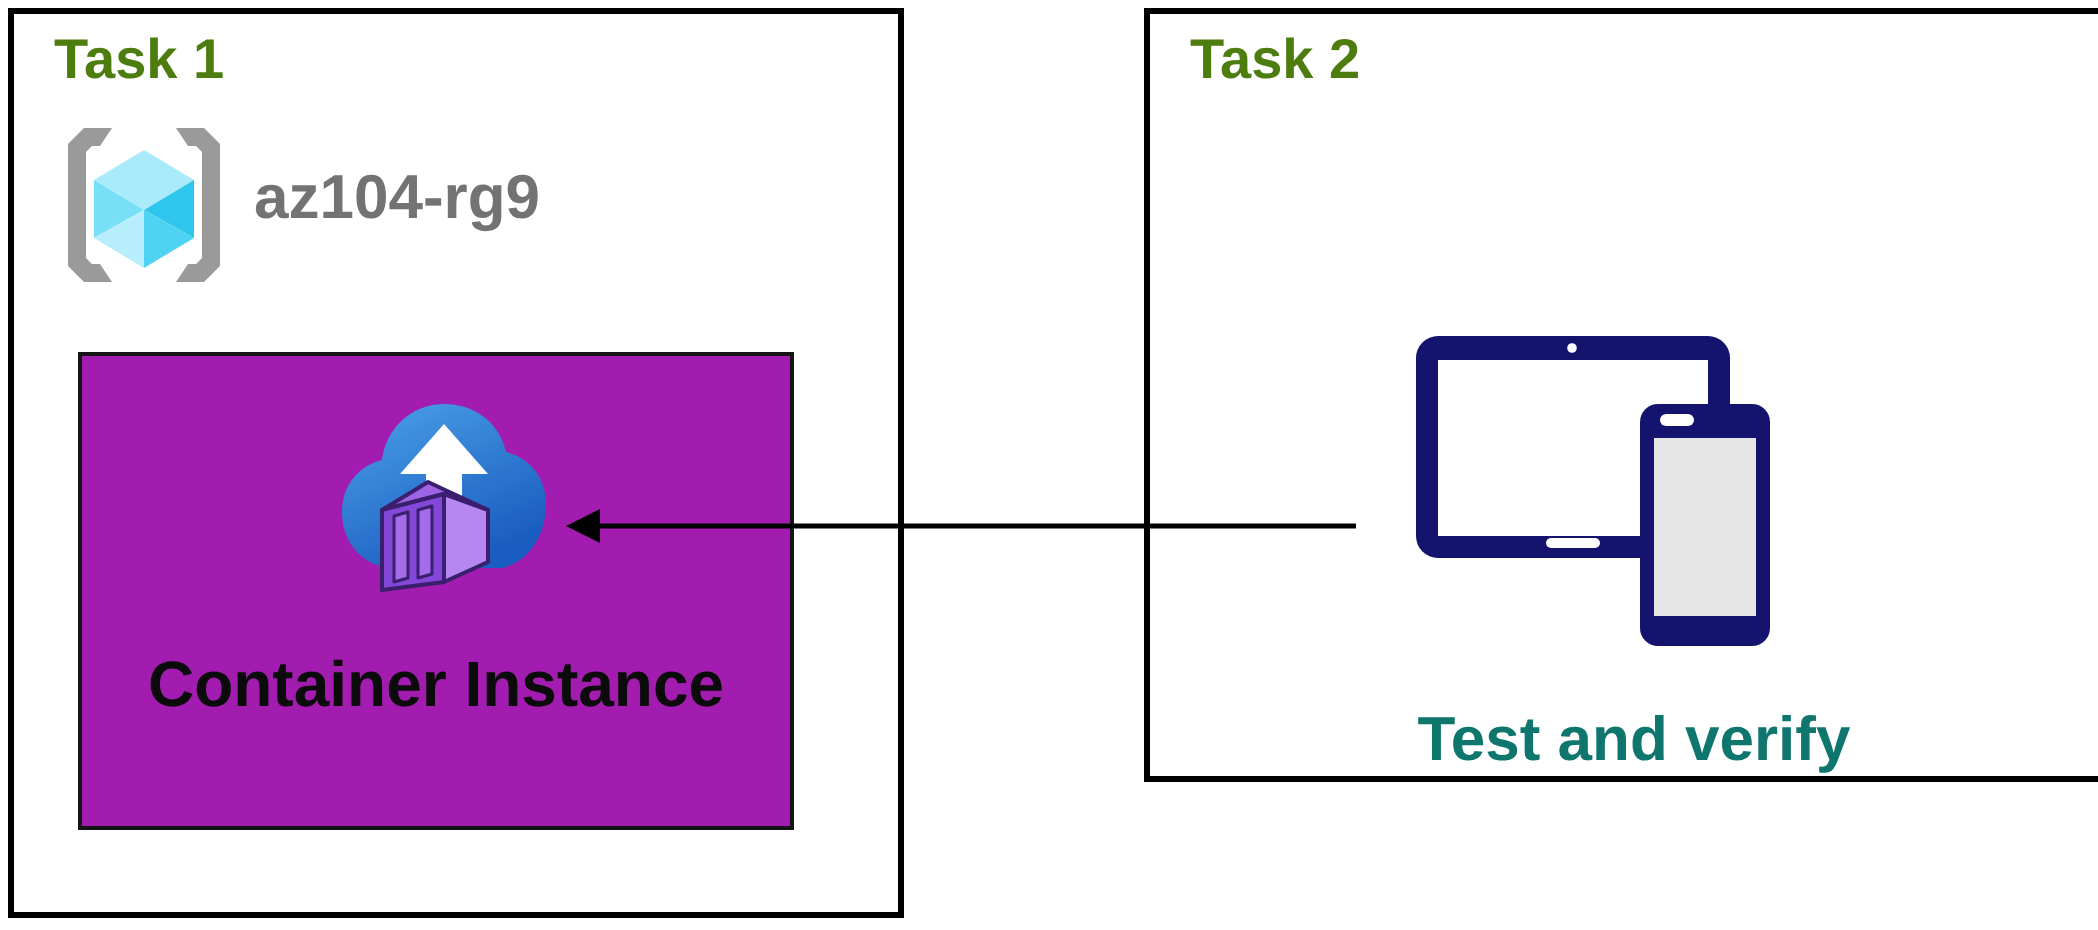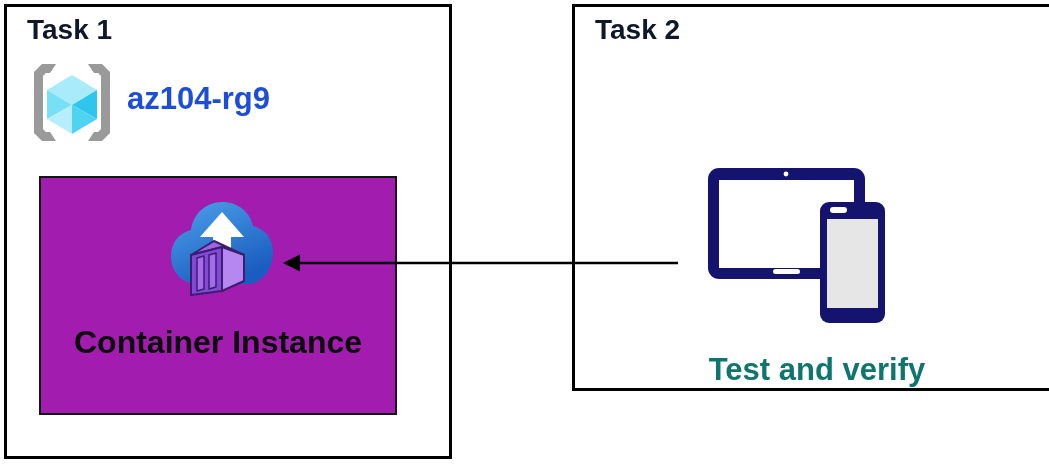--- a/index.html
+++ b/index.html
@@ -8,26 +8,26 @@
     font-family:"Liberation Sans","DejaVu Sans",sans-serif;
   }
   .task-box{
     position:absolute;top:4px;background:#ffffff;border:3px solid #000000;
     box-sizing:border-box;
   }
   #task1-box{left:4px;width:448px;height:455px;}
   #task2-box{left:572px;width:490px;height:387px;}
   .task-title{
     position:absolute;left:20px;top:7px;
-    font-size:28px;font-weight:bold;color:#0f172a;letter-spacing:0px;
+    font-size:28px;font-weight:bold;color:#4d7c0f;letter-spacing:0px;
   }
   #rg-icon{position:absolute;left:26px;top:55px;width:78px;height:82px;}
   #rg-label{
     position:absolute;left:120px;top:74px;
-    font-size:31px;font-weight:bold;color:#1d4ed8;
+    font-size:31px;font-weight:bold;color:#737373;
   }
   #ci-box{
     position:absolute;left:32px;top:169px;width:358px;height:239px;
     background:#a21caf;border:2px solid #141414;box-sizing:border-box;
   }
   #ci-icon{position:absolute;left:126px;top:16px;width:110px;height:110px;}
   #ci-label{
     position:absolute;left:0;top:146px;width:100%;text-align:center;
     font-size:32px;font-weight:bold;color:#0b0b0b;
   }

